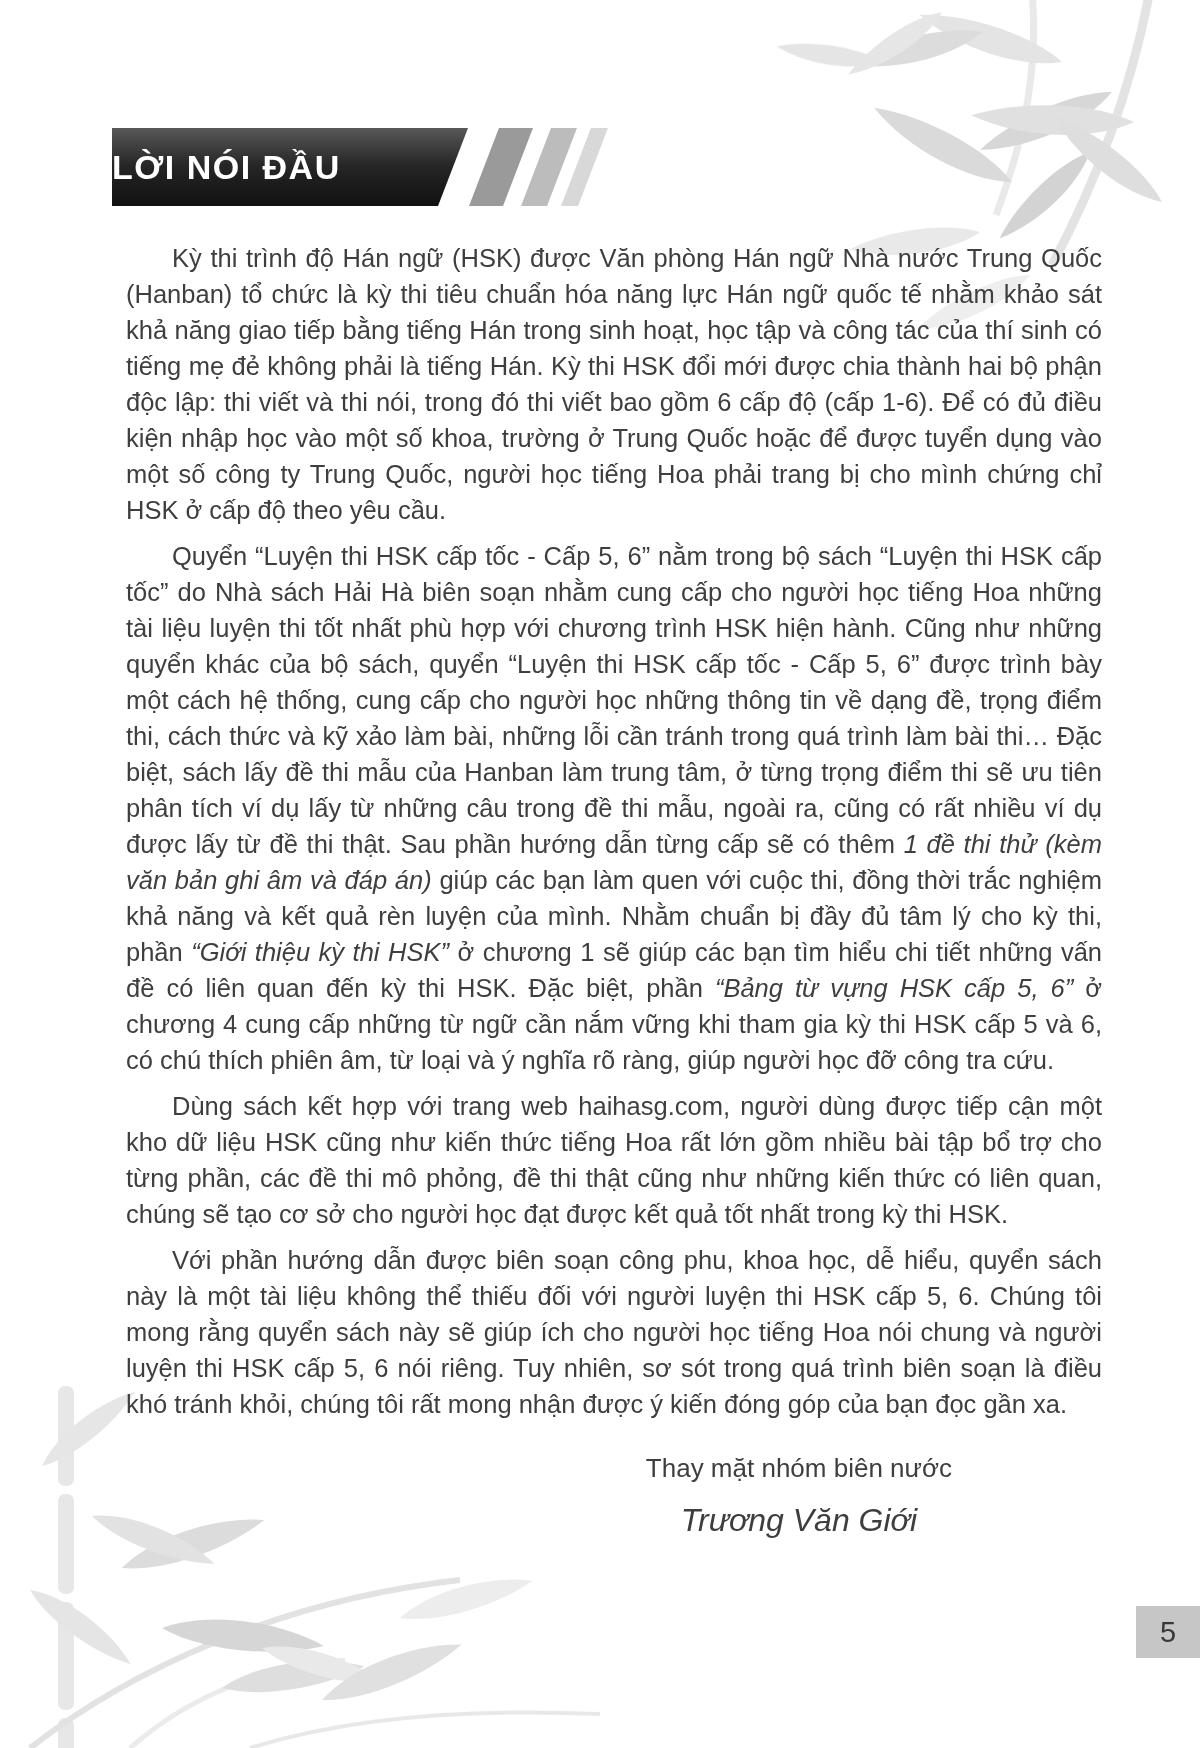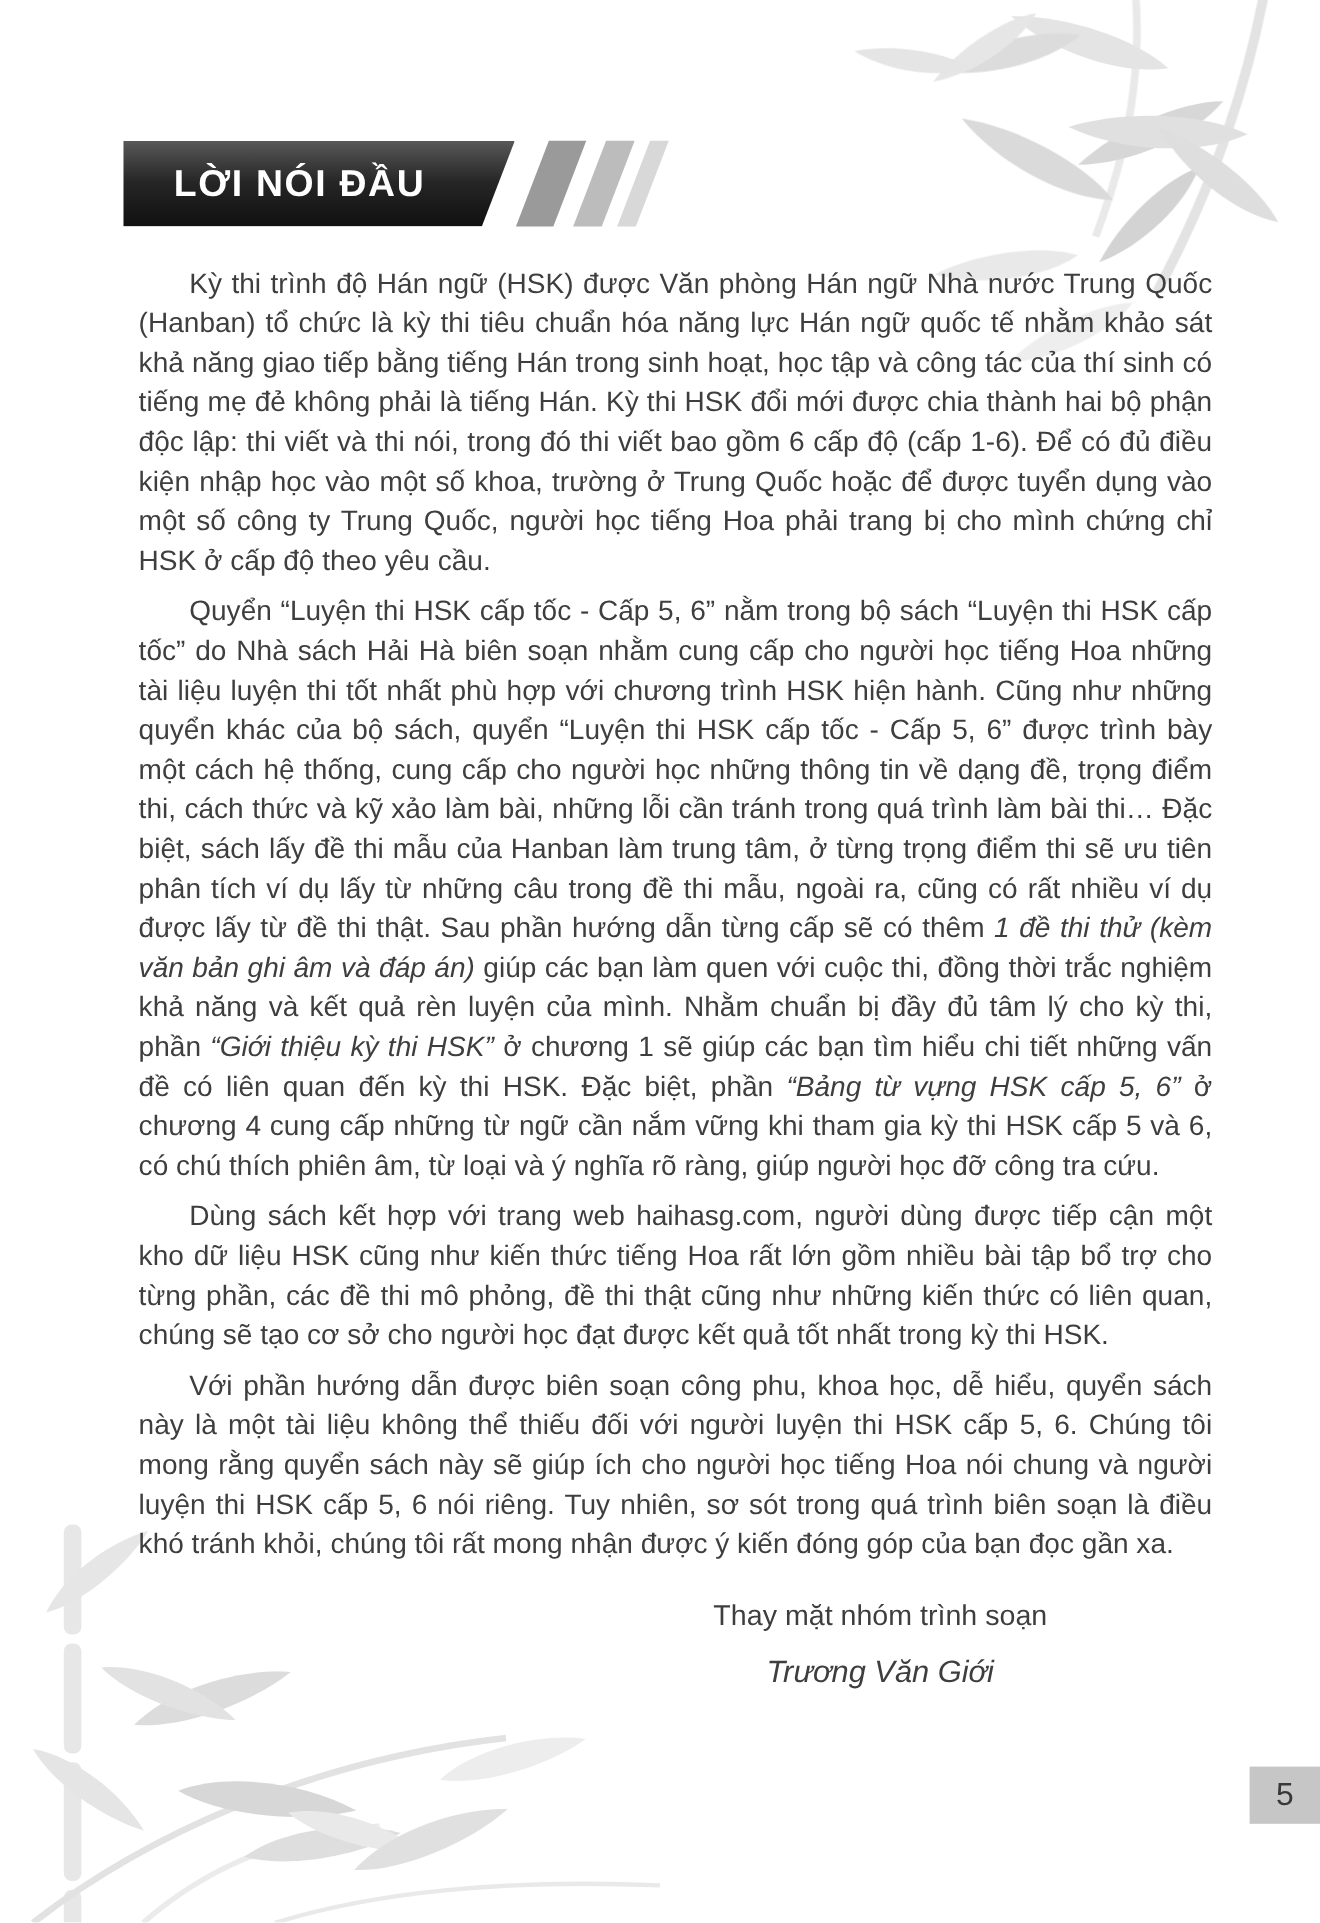--- a/index.html
+++ b/index.html
@@ -15,21 +15,21 @@
   
   .deco { position: absolute; z-index: 0; pointer-events: none; }
   .deco-top { top: 0; right: 0; }
   .deco-bottom { left: 0; bottom: 0; }
   
   .banner { position: absolute; left: 112px; top: 128px; width: 540px; height: 78px; z-index: 2; }
   .banner-main {
     position: absolute; left: 0; top: 0; width: 356px; height: 78px;
     background: linear-gradient(180deg, #585858 0%, #262626 48%, #101010 100%);
     clip-path: polygon(0 0, 100% 0, calc(100% - 30px) 100%, 0 100%);
-    display: flex; align-items: center; padding-left: 46px; box-sizing: border-box;
+    display: flex; align-items: center; box-sizing: border-box;
   }
   .banner-title {
     margin: 0; color: #ffffff; font-size: 34px; font-weight: 700;
     letter-spacing: 1.5px; white-space: nowrap;
   }
   .stripe { position: absolute; top: 0; height: 78px; transform: skewX(-21deg); }
   .stripe-1 { left: 372px; width: 34px; background: #9a9a9a; }
   .stripe-2 { left: 424px; width: 26px; background: #bcbcbc; }
   .stripe-3 { left: 464px; width: 17px; background: #d8d8d8; }
   
@@ -39,21 +39,21 @@
   }
   .para { margin: 0 0 10px 0; text-indent: 46px; }
   .b { font-weight: 400; }
   .i { font-style: italic; }
   
   .signature {
     margin: 28px 150px 0 auto;
     width: fit-content; text-align: center; text-indent: 0;
   }
   .sig-role { font-size: 26px; color: #3e3e3e; }
-  .sig-name { font-size: 28px; color: #3e3e3e; font-style: italic; margin-top: 16px; }
+  .sig-name { font-size: 32px; color: #3e3e3e; font-style: italic; margin-top: 16px; }
   
   .page-number-box {
     position: absolute; right: 0; top: 1606px; width: 64px; height: 52px;
     background: #c6c6c6; display: flex; align-items: center; justify-content: center;
     z-index: 2;
   }
   .page-number { font-size: 29px; color: #383838; }
 </style>
 </head>
 <body>
@@ -116,21 +116,21 @@
     <div class="stripe stripe-3"></div>
   </div>
 
   <div class="content">
     <p class="para"><span>Kỳ thi trình độ Hán ngữ (HSK) được Văn phòng Hán ngữ Nhà nước Trung Quốc (Hanban) tổ chức là kỳ thi tiêu chuẩn hóa năng lực Hán ngữ quốc tế nhằm khảo sát khả năng giao tiếp bằng tiếng Hán trong sinh hoạt, học tập và công tác của thí sinh có tiếng mẹ đẻ không phải là tiếng Hán. Kỳ thi HSK đổi mới được chia thành hai bộ phận độc lập: thi viết và thi nói, trong đó thi viết bao gồm 6 cấp độ (cấp 1-6). Để có đủ điều kiện nhập học vào một số khoa, trường ở Trung Quốc hoặc để được tuyển dụng vào một số công ty Trung Quốc, người học tiếng Hoa phải trang bị cho mình chứng chỉ HSK ở cấp độ theo yêu cầu.</span></p>
     <p class="para"><span>Quyển </span><span class="b">“Luyện thi HSK cấp tốc - Cấp 5, 6”</span><span> nằm trong bộ sách </span><span class="b">“Luyện thi HSK cấp tốc”</span><span> do Nhà sách Hải Hà biên soạn nhằm cung cấp cho người học tiếng Hoa những tài liệu luyện thi tốt nhất phù hợp với chương trình HSK hiện hành. Cũng như những quyển khác của bộ sách, quyển </span><span class="b">“Luyện thi HSK cấp tốc - Cấp 5, 6”</span><span> được trình bày một cách hệ thống, cung cấp cho người học những thông tin về dạng đề, trọng điểm thi, cách thức và kỹ xảo làm bài, những lỗi cần tránh trong quá trình làm bài thi… Đặc biệt, sách lấy đề thi mẫu của Hanban làm trung tâm, ở từng trọng điểm thi sẽ ưu tiên phân tích ví dụ lấy từ những câu trong đề thi mẫu, ngoài ra, cũng có rất nhiều ví dụ được lấy từ đề thi thật. Sau phần hướng dẫn từng cấp sẽ có thêm </span><span class="i">1 đề thi thử (kèm văn bản ghi âm và đáp án)</span><span> giúp các bạn làm quen với cuộc thi, đồng thời trắc nghiệm khả năng và kết quả rèn luyện của mình. Nhằm chuẩn bị đầy đủ tâm lý cho kỳ thi, phần </span><span class="i">“Giới thiệu kỳ thi HSK”</span><span> ở chương 1 sẽ giúp các bạn tìm hiểu chi tiết những vấn đề có liên quan đến kỳ thi HSK. Đặc biệt, phần </span><span class="i">“Bảng từ vựng HSK cấp 5, 6”</span><span> ở chương 4 cung cấp những từ ngữ cần nắm vững khi tham gia kỳ thi HSK cấp 5 và 6, có chú thích phiên âm, từ loại và ý nghĩa rõ ràng, giúp người học đỡ công tra cứu.</span></p>
     <p class="para"><span>Dùng sách kết hợp với trang web haihasg.com, người dùng được tiếp cận một kho dữ liệu HSK cũng như kiến thức tiếng Hoa rất lớn gồm nhiều bài tập bổ trợ cho từng phần, các đề thi mô phỏng, đề thi thật cũng như những kiến thức có liên quan, chúng sẽ tạo cơ sở cho người học đạt được kết quả tốt nhất trong kỳ thi HSK.</span></p>
     <p class="para"><span>Với phần hướng dẫn được biên soạn công phu, khoa học, dễ hiểu, quyển sách này là một tài liệu không thể thiếu đối với người luyện thi HSK cấp 5, 6. Chúng tôi mong rằng quyển sách này sẽ giúp ích cho người học tiếng Hoa nói chung và người luyện thi HSK cấp 5, 6 nói riêng. Tuy nhiên, sơ sót trong quá trình biên soạn là điều khó tránh khỏi, chúng tôi rất mong nhận được ý kiến đóng góp của bạn đọc gần xa.</span></p>
 
     <div class="signature">
-      <div class="sig-role">Thay mặt nhóm trình soạn</div>
+      <div class="sig-role">Thay mặt nhóm biên nước</div>
       <div class="sig-name">Trương Văn Giới</div>
     </div>
   </div>
 
   <div class="page-number-box">
     <span class="page-number">5</span>
   </div>
 
 </div>
 

